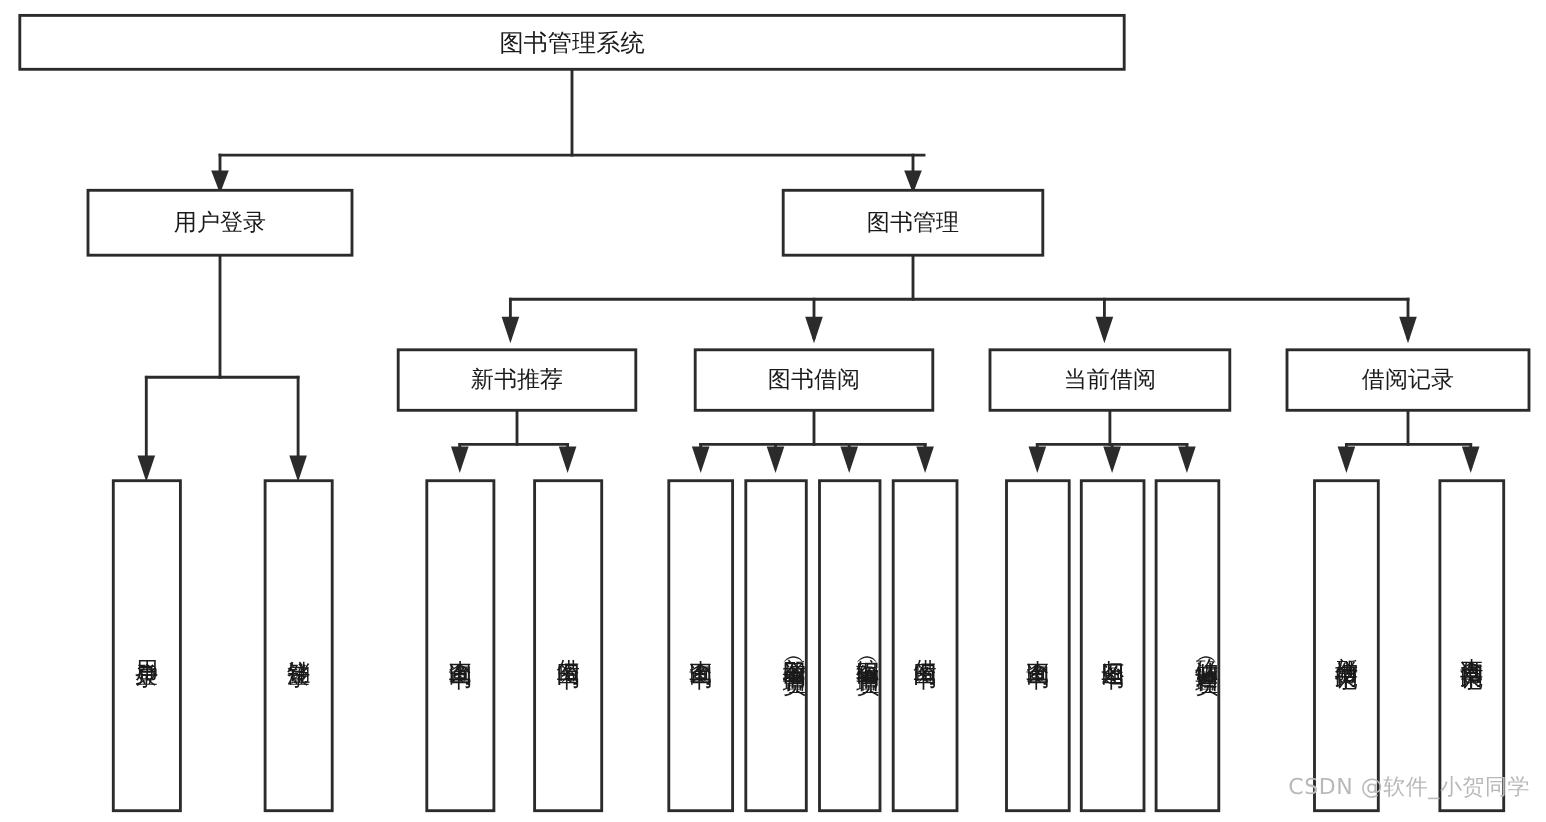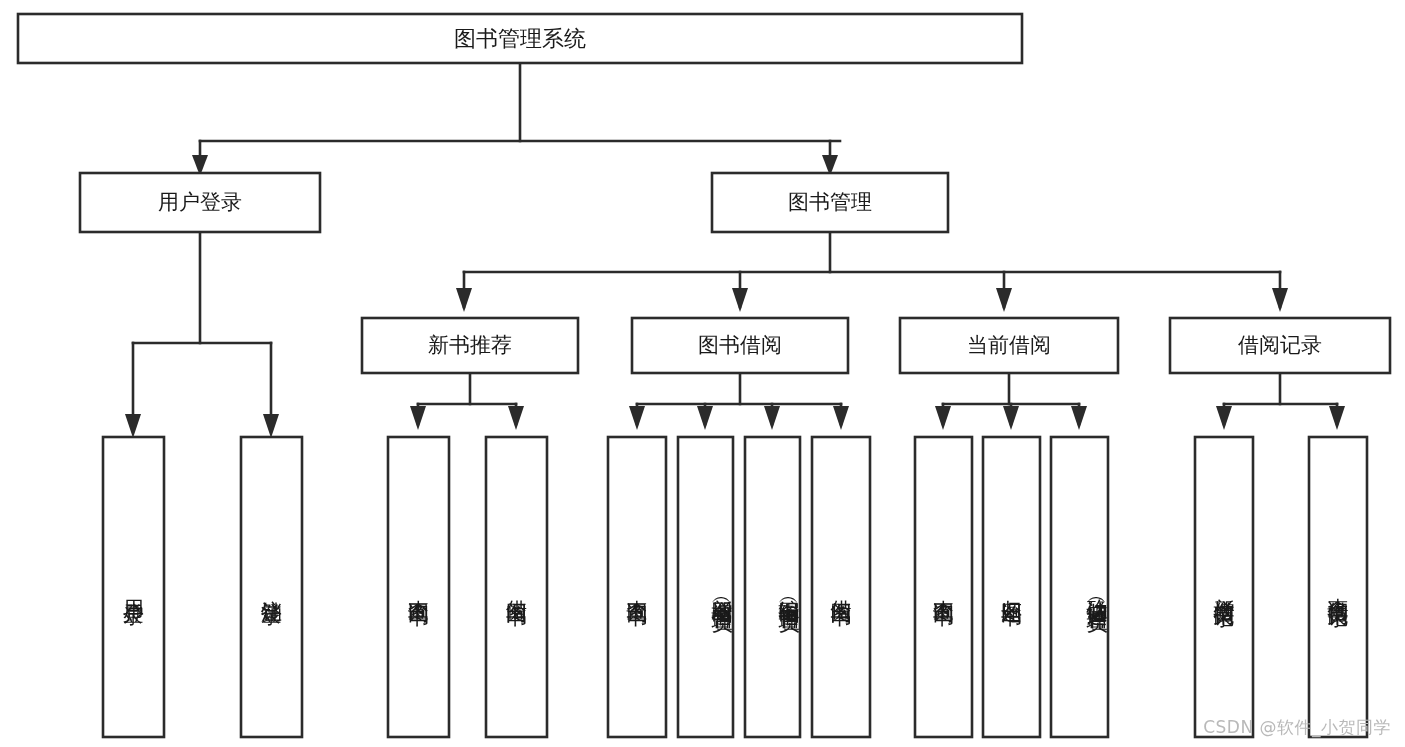--- a/index.html
+++ b/index.html
@@ -38,23 +38,23 @@
     font-size:21px;
     line-height:1.05;
     letter-spacing:2px;
     color:#1a1a1a;
     pointer-events:none;
     white-space:nowrap;
   }
 
   .watermark{
     position:absolute;
-    right:14px;bottom:8px;
-    font-family:"DejaVu Sans","Liberation Sans",sans-serif;
-    font-size:17px;
+    right:14px;bottom:18px;
+    font-family:"DejaVu Sans","Liberation Sans",sans-serif;
+    font-size:20px;
     color:#b9b9b9;
     letter-spacing:.5px;
     white-space:nowrap;
   }
 </style>
 </head>
 <body>
 
 <div id="diagram-root">
 

